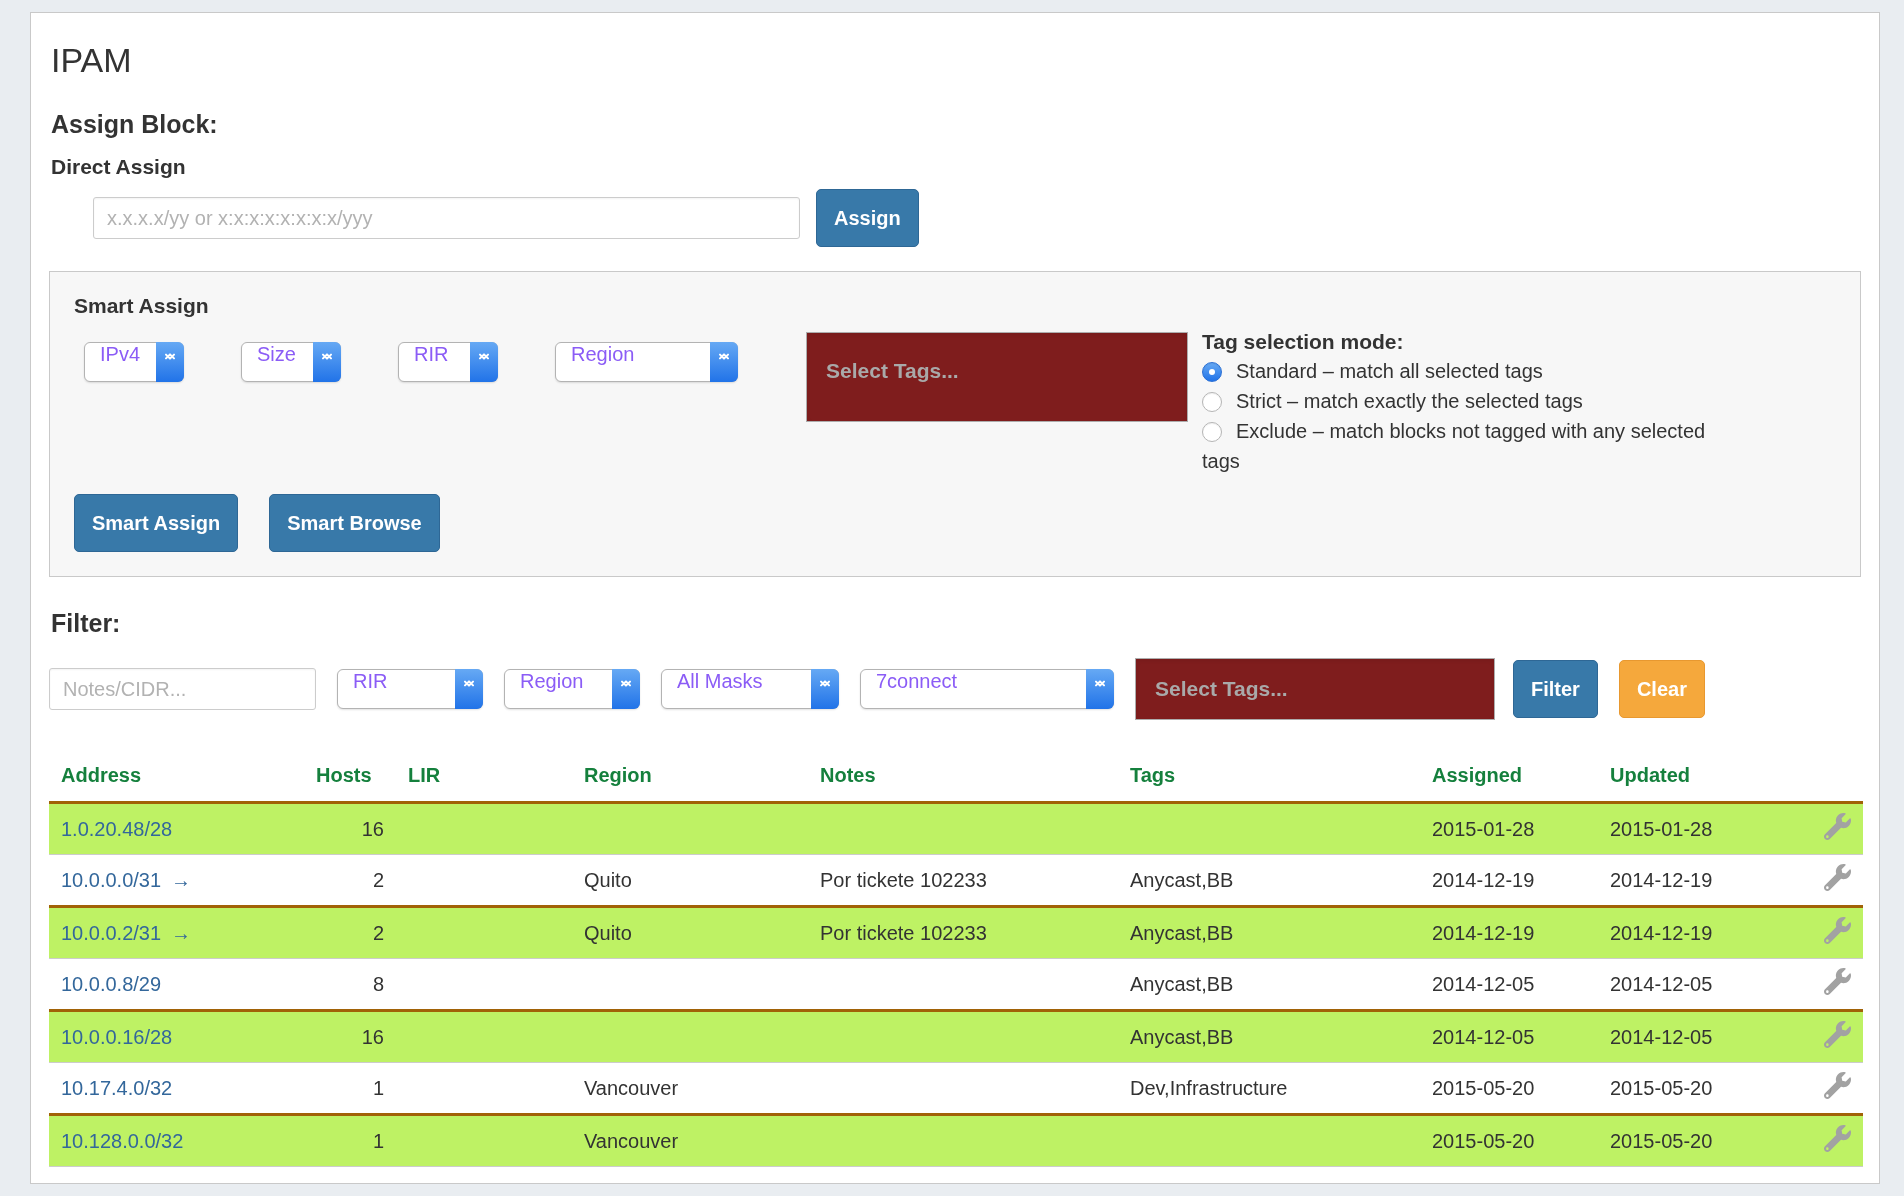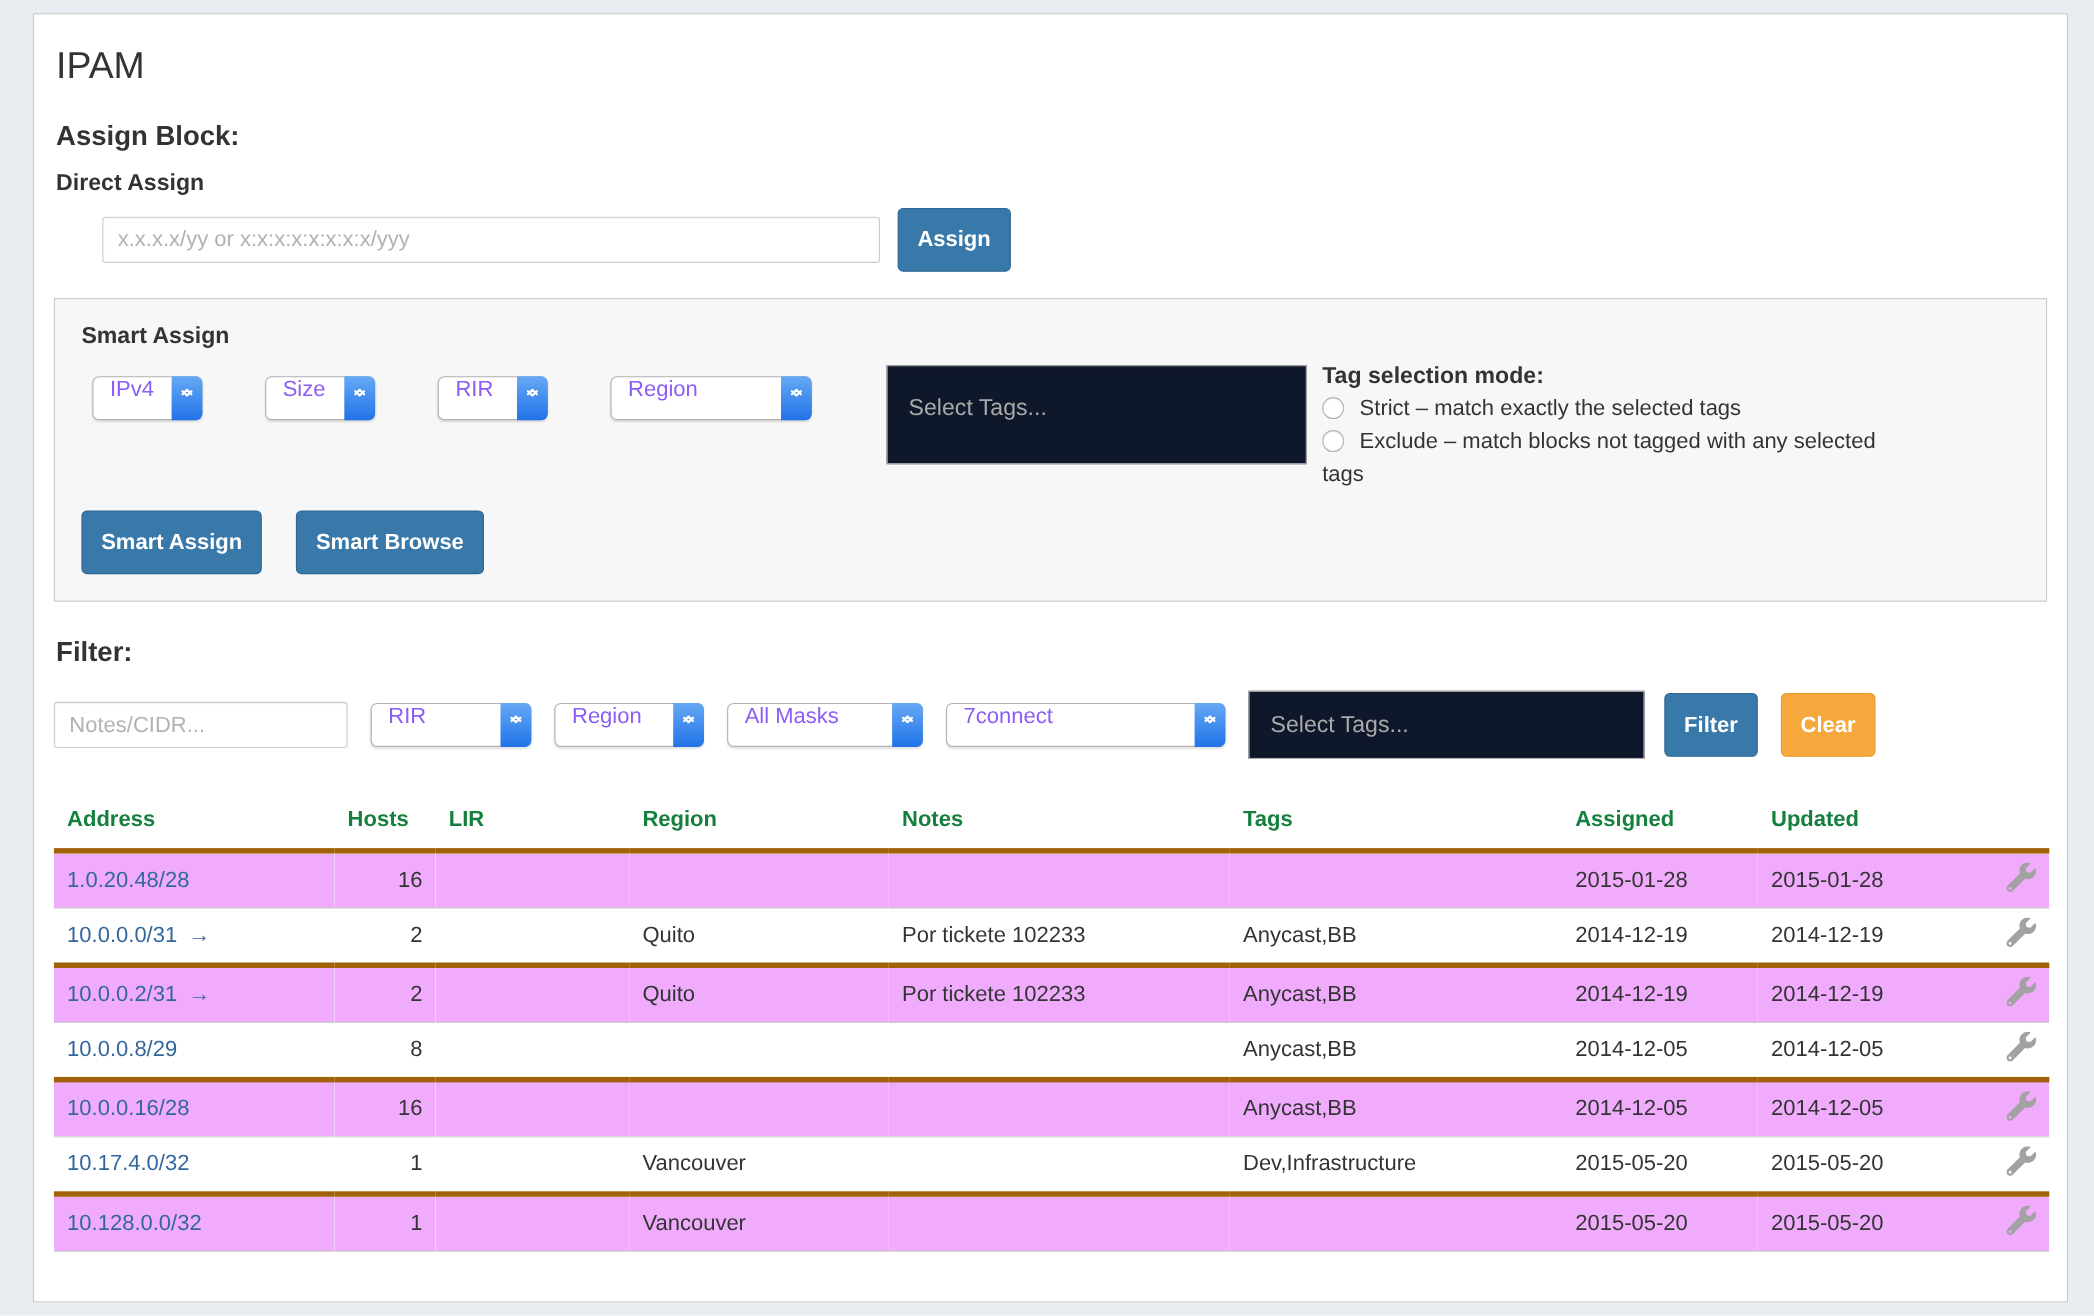--- a/index.html
+++ b/index.html
@@ -59,23 +59,23 @@
   .msel .arrows {
     position:absolute; top:-1px; right:-1px; bottom:-1px; width:28px;
     border-radius:0 6px 6px 0;
     background:linear-gradient(var(--sel-top),var(--sel-bot));
     display:flex; flex-direction:column; align-items:center; justify-content:center; gap:4px;
   }
   .w-ipv4{width:100px}.w-size{width:100px}.w-rir-s{width:100px}.w-region-s{width:183px}
   .w-rir-f{width:146px}.w-region-f{width:136px}.w-masks{width:178px}.w-resource{width:254px}
 
   .tags-box {
-    background:#0f172a; border:1px solid #adadad;
+    background:#7f1d1d; border:1px solid #adadad;
     box-shadow: inset 0 2px 4px rgba(0,0,0,.07);
-    font-size:21px; color:#a9a9a9; cursor:text;
+    font-size:21px; color:#a9a9a9; cursor:text;font-weight:bold;
   }
   .smart-tags { width:382px; height:90px; margin:14px 0 0 68px; padding:26px 19px 0; }
   .filter-tags { width:360px; height:62px; display:flex; align-items:center; padding:0 19px; }
 
   .tagmode { width:545px; margin:10px 0 0 14px; font-size:20px; line-height:30px; }
   .tagmode-heading { font-size:21px; font-weight:bold; line-height:28px; }
   .radio-option { display:block; cursor:pointer; }
   .radio {
     display:inline-block; width:20px; height:20px; border-radius:50%;
     background:#fff; border:1px solid #b5b5b5; vertical-align:-4px; margin-right:14px;
@@ -95,21 +95,21 @@
   .filter-row { display:flex; align-items:center; gap:21px; }
   .notes-input { width:267px; }
   .gap-s { margin-left:-3px; }
 
   table.blocks {
     width:100%; border-collapse:collapse; table-layout:fixed;
     margin-top:36px; font-size:20px;
   }
   table.blocks th { text-align:left; font-weight:bold; padding:8px 12px 14px; color:#15803d; }
   table.blocks td { padding:0 12px; height:52px; color:#333; overflow:hidden; }
-  tr.stripe td { background:#f0abfc; border-top:5px solid #a16207; border-bottom:1px solid #ccc; }
+  tr.stripe td { background:#bef264; border-top:3px solid #a16207; border-bottom:1px solid #ccc; }
   td.addr a { color:var(--link2); text-decoration:none; }
   .arrow { color:var(--link2); margin-left:10px; }
   th.hosts { padding-left:12px; }
   td.hosts { text-align:right; padding-right:12px; }
   td.action { text-align:right; padding-right:20px; }
   .wrench { display:inline-block; width:27px; height:27px; cursor:pointer; }
   .wrench svg { width:27px; height:27px; display:block; }
 </style>
 </head>
 <body>
@@ -175,20 +175,21 @@
                 </svg></span>
             </span>
         </div>
       </div>
 
       <div class="tags-box smart-tags">Select Tags...</div>
 
       <div class="tagmode">
         <div class="tagmode-heading">Tag selection mode:</div>
         <div id="tagmode-options">
+            <label class="radio-option"><span class="radio selected"></span>Standard – match all selected tags</label>
             <label class="radio-option"><span class="radio"></span>Strict – match exactly the selected tags</label>
             <label class="radio-option"><span class="radio"></span>Exclude – match blocks not tagged with any selected tags</label>
           </div>
       </div>
     </div>
 
 
     <div class="smart-btns">
       <button class="btn">Smart Assign</button>
       <button class="btn">Smart Browse</button>

